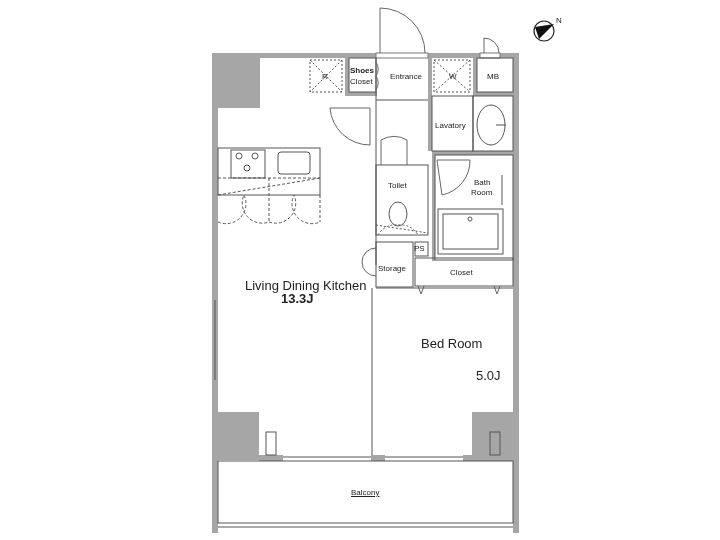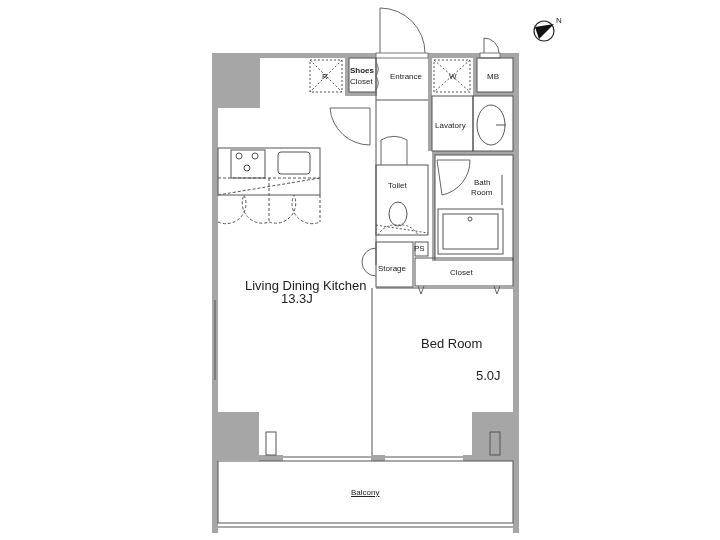--- a/index.html
+++ b/index.html
@@ -121,16 +121,16 @@
 <div class="lbl" style="left:449px;top:72px;">W</div>
 <div class="lbl" style="left:487px;top:72px;">MB</div>
 <div class="lbl" style="left:435px;top:121px;">Lavatory</div>
 <div class="lbl" style="left:474px;top:178px;text-align:right;">Bath</div>
 <div class="lbl" style="left:448px;top:188px;margin-left:23px;">Room</div>
 <div class="lbl" style="left:388px;top:181px;">Toilet</div>
 <div class="lbl" style="left:398px;top:244px;margin-left:16px;">PS</div>
 <div class="lbl" style="left:378px;top:264px;">Storage</div>
 <div class="lbl" style="left:450px;top:268px;">Closet</div>
 <div class="lbl lbl-big" style="left:245px;top:280px;">Living Dining Kitchen</div>
-<div class="lbl lbl-big" style="left:281px;top:293px;">13.3J</div>
+<div class="lbl lbl-big" style="left:281px;top:293px;font-weight:bold;">13.3J</div>
 <div class="lbl lbl-big" style="left:421px;top:338px;">Bed Room</div>
 <div class="lbl lbl-big" style="left:435px;top:370px;margin-left:41px;">5.0J</div>
 <div class="lbl" style="left:351px;top:488px;text-decoration:underline;">Balcony</div>
 
 </body></html>

